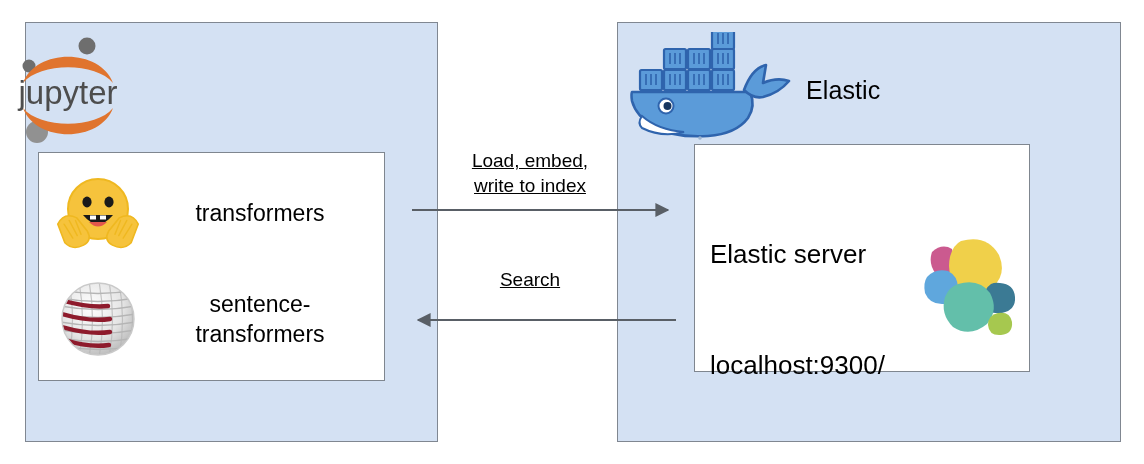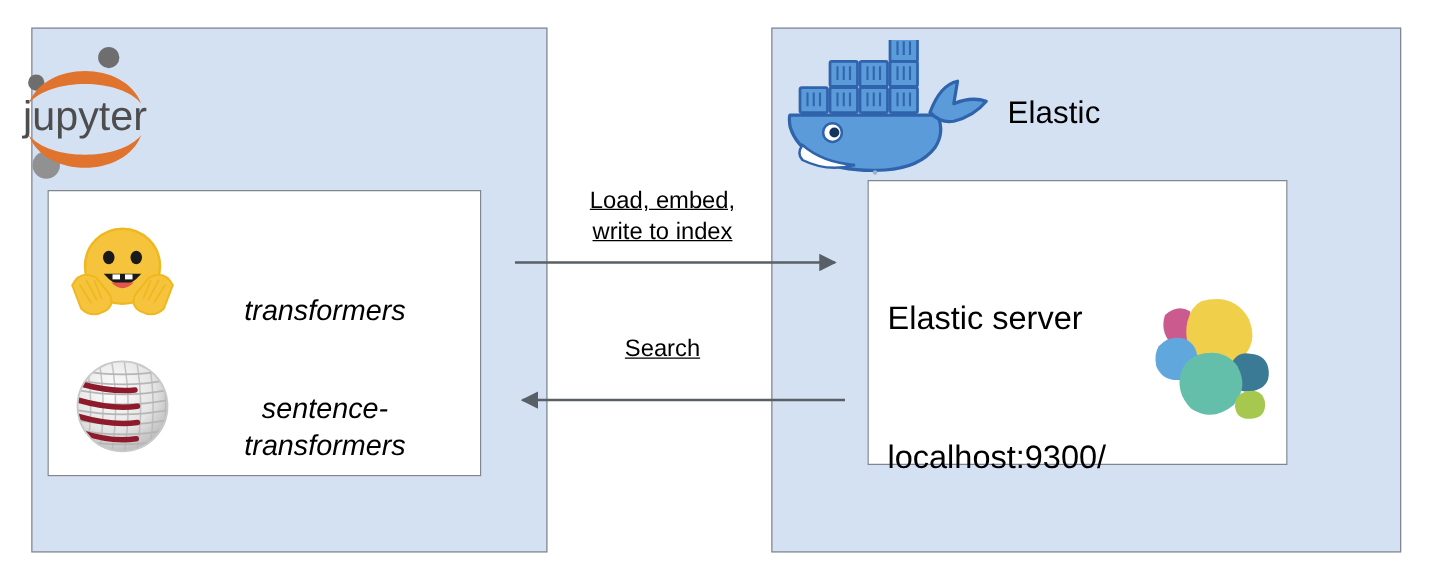--- a/index.html
+++ b/index.html
@@ -66,22 +66,21 @@
     font-size: 25px;
     color: #000000;
     letter-spacing: 0.1px;
     white-space: nowrap;
   }
 
   
   .lib-row {
     position: absolute;
     display: flex;
-    align-items: flex-end;
-    font-style: italic;
+    align-items: center;
   }
   #lib-row-transformers { left: 52px; top: 163px; width: 320px; height: 100px; }
   #lib-row-sentence     { left: 52px; top: 266px; width: 320px; height: 105px; }
 
   .lib-icon {
     width: 92px;
     height: 92px;
     flex: 0 0 92px;
     position: relative;
   }

